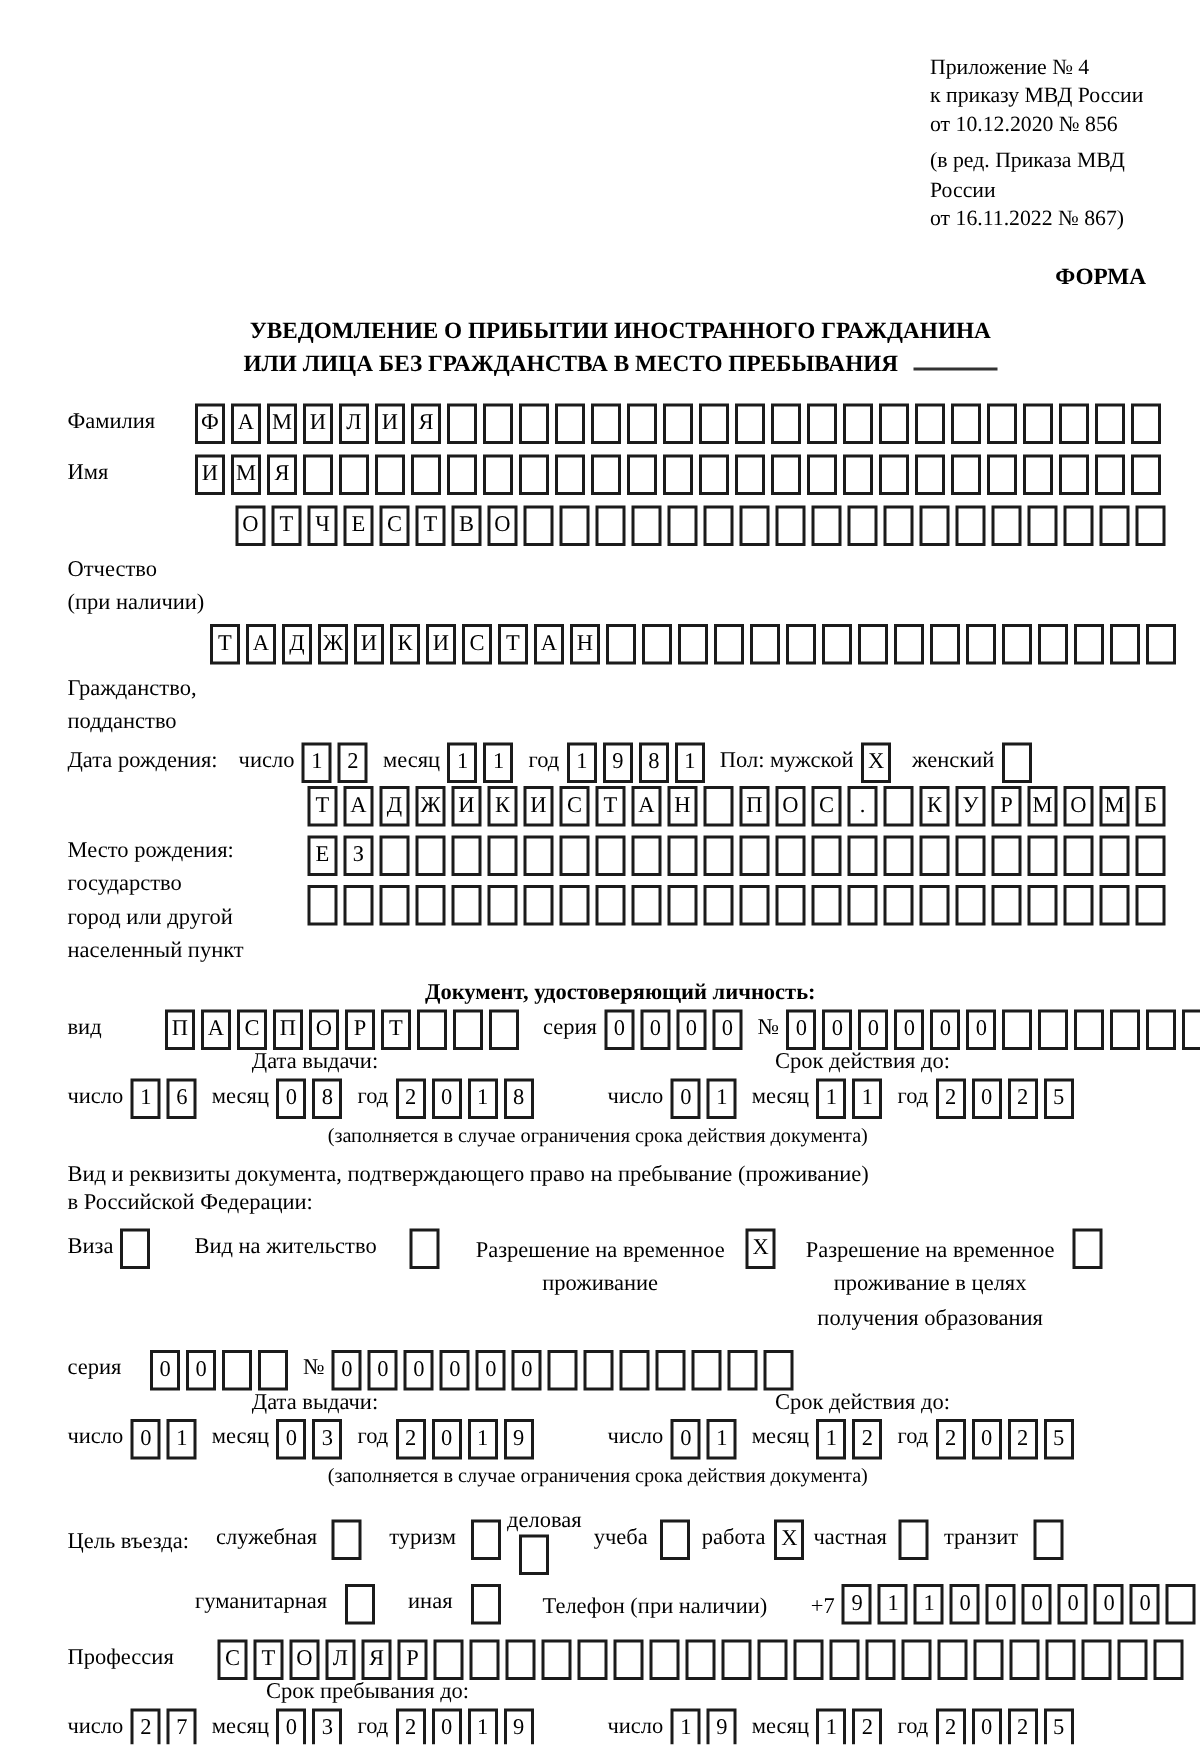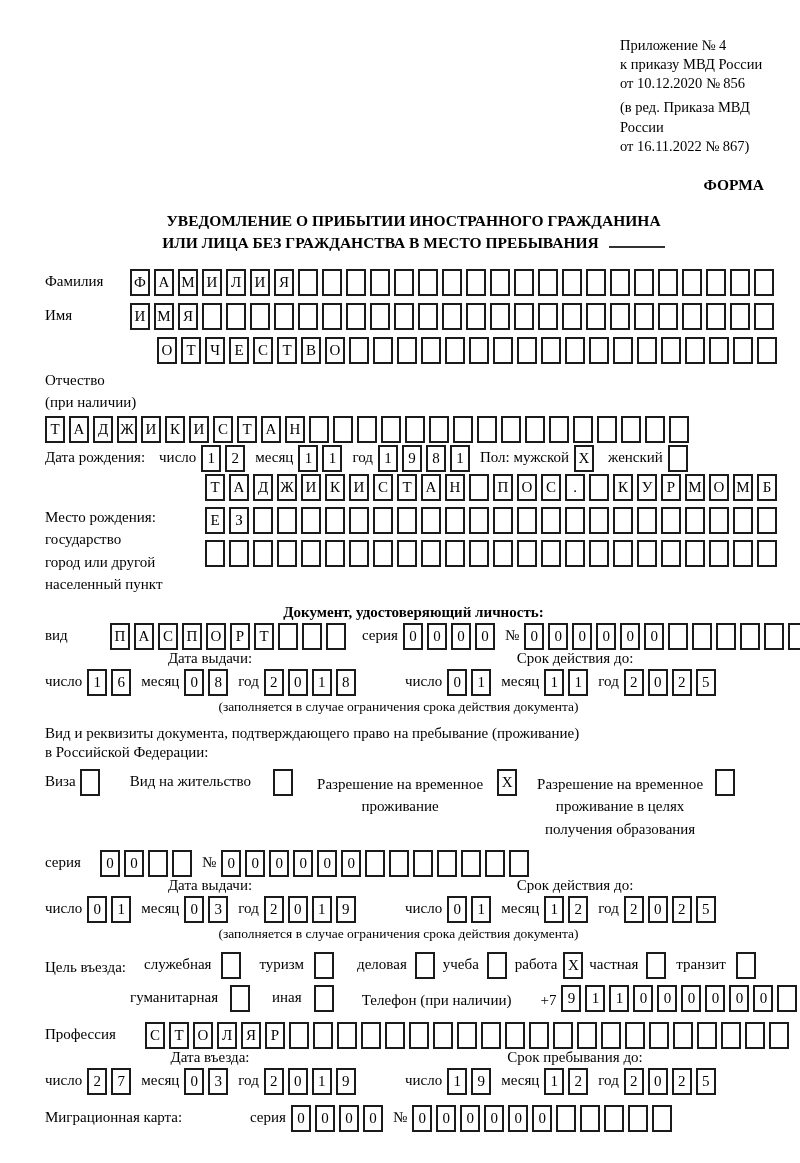--- a/index.html
+++ b/index.html
@@ -161,20 +161,24 @@
         <span class="cell"></span>
         <span class="cell"></span>
         <span class="cell"></span>
         <span class="cell"></span>
         <span class="cell"></span>
         <span class="cell"></span>
       </div>
   </div>
 
   <div class="frow mt2">
+    <div class="lbl lbl2 w95">
+      <div>Гражданство,</div>
+      <div>подданство</div>
+    </div>
     <div class="cells">
         <span class="cell">Т</span>
         <span class="cell">А</span>
         <span class="cell">Д</span>
         <span class="cell">Ж</span>
         <span class="cell">И</span>
         <span class="cell">К</span>
         <span class="cell">И</span>
         <span class="cell">С</span>
         <span class="cell">Т</span>
@@ -522,21 +526,21 @@
       <div class="cells" style="margin-left:10px;">
           <span class="cell"></span>
         </div>
     </div>
     <div class="chk-item gap18">
       <div class="chk-lbl">туризм</div>
       <div class="cells" style="margin-left:10px;">
           <span class="cell"></span>
         </div>
     </div>
-    <div class="chk-item" style="margin-left:23px;">
+    <div class="chk-item" style="margin-left:4px;flex-direction:column;">
       <div class="chk-lbl">деловая</div>
       <div class="cells" style="margin-left:8px;">
           <span class="cell"></span>
         </div>
     </div>
     <div class="chk-item" style="margin-left:8px;">
       <div class="chk-lbl">учеба</div>
       <div class="cells" style="margin-left:8px;">
           <span class="cell"></span>
         </div>
@@ -617,21 +621,20 @@
         <span class="cell"></span>
         <span class="cell"></span>
         <span class="cell"></span>
         <span class="cell"></span>
         <span class="cell"></span>
         <span class="cell"></span>
       </div>
   </div>
 
   <div class="dateheads">
-    <div class="dh dh1">Дата въезда:</div>
     <div class="dh dh2">Срок пребывания до:</div>
   </div>
   <div class="daterow">
     <div class="dgroup" style="width:350px;">
       <div class="il il-first">число</div>
       <div class="cells">
           <span class="cell">2</span>
           <span class="cell">7</span>
         </div>
       <div class="il">месяц</div>

